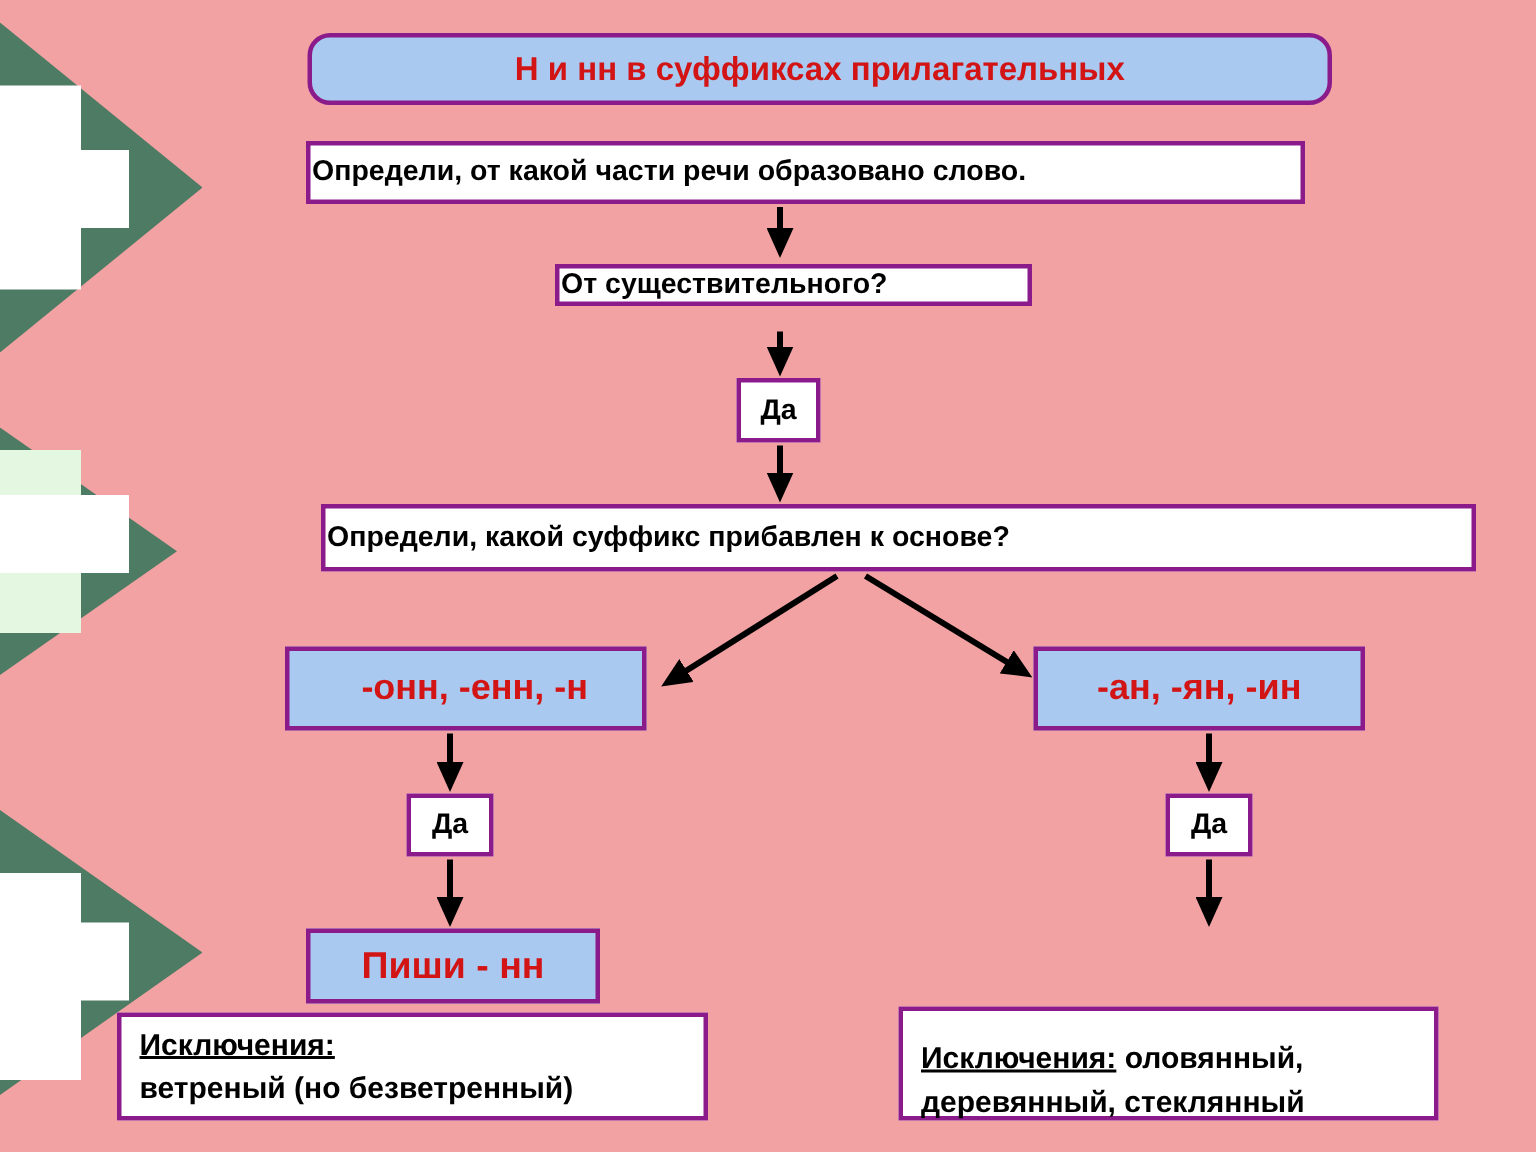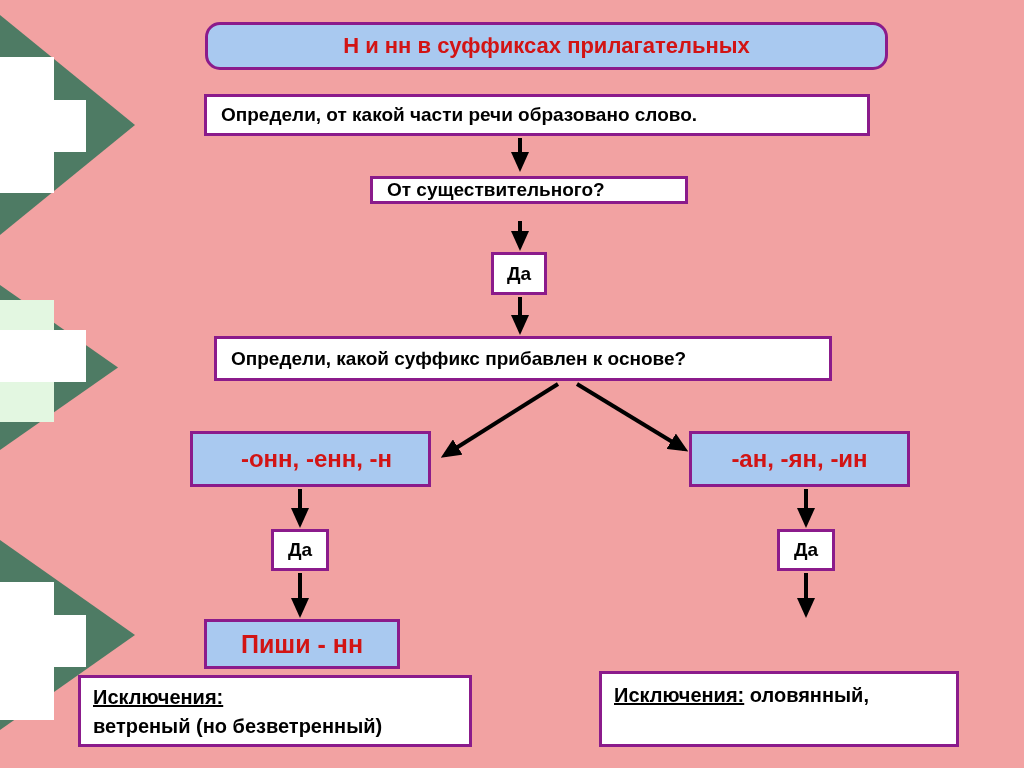--- a/index.html
+++ b/index.html
@@ -36,41 +36,41 @@
     z-index: 2;
     background: #ffffff;
     border: 3px solid var(--border-purple, #8b1b8b);
     display: flex;
     align-items: center;
     font-weight: bold;
     color: var(--text-black, #000000);
   }
   .blue { background: var(--box-blue, #a9c9f0); color: var(--text-red, #d21414); }
   .center { justify-content: center; text-align: center; }
-  .padded { padding-left: 14px; padding-right: 10px; }
+  .padded { padding-left: 1px; padding-right: 10px; }
 
   .title-box   { left: 205px; top: 22px;  width: 683px; height: 48px; font-size: 22px; border-radius: 15px; }
   .step1-box   { left: 204px; top: 94px;  width: 666px; height: 42px; font-size: 19px; }
   .q1-box      { left: 370px; top: 176px; width: 318px; height: 28px; font-size: 19px; }
   .yes1-box    { left: 491px; top: 252px; width: 56px;  height: 43px; font-size: 19px; }
-  .step2-box   { left: 214px; top: 336px; width: 618px; height: 45px; font-size: 19px; }
+  .step2-box   { left: 214px; top: 336px; width: 770px; height: 45px; font-size: 19px; }
   .sufl-box    { left: 190px; top: 431px; width: 241px; height: 56px; font-size: 24px; padding-left: 12px; }
   .sufr-box    { left: 689px; top: 431px; width: 221px; height: 56px; font-size: 24px; }
   .yesl-box    { left: 271px; top: 529px; width: 58px;  height: 42px; font-size: 19px; }
   .yesr-box    { left: 777px; top: 529px; width: 58px;  height: 42px; font-size: 19px; }
   .rulel-box   { left: 204px; top: 619px; width: 196px; height: 50px; font-size: 25px; }
   .ruler-box   { left: 694px; top: 619px; width: 196px; height: 50px; font-size: 25px; }
 
   .excl-box {
     left: 78px; top: 675px; width: 394px; height: 72px;
     display: block; padding: 5px 10px 0 12px; font-size: 20px; line-height: 29px;
   }
   .excr-box {
     left: 599px; top: 671px; width: 360px; height: 76px;
-    display: block; padding: 7px 10px 0 12px; font-size: 20px; line-height: 29px;
+    display: block; padding: 18px 10px 0 12px; font-size: 20px; line-height: 29px;
   }
   .exc-label { text-decoration: underline; }
 </style>
 </head>
 <body>
 
 <div class="canvas">
 
   <div class="tri t1"></div>
   <div class="tri t2"></div>
@@ -147,15 +147,16 @@
       <span class="exc-label">Исключения:</span>
     </div>
     <div>ветреный (но безветренный)</div>
   </div>
 
   <div class="box excr-box">
     <div>
       <span class="exc-label">Исключения:</span>
       <span>оловянный,</span>
     </div>
+    <div>деревянный, стеклянный</div>
   </div>
 
 </div>
 
 </body></html>

